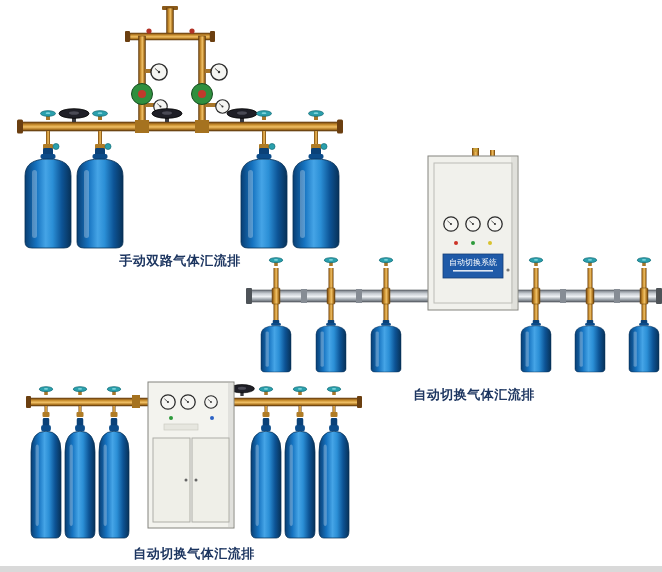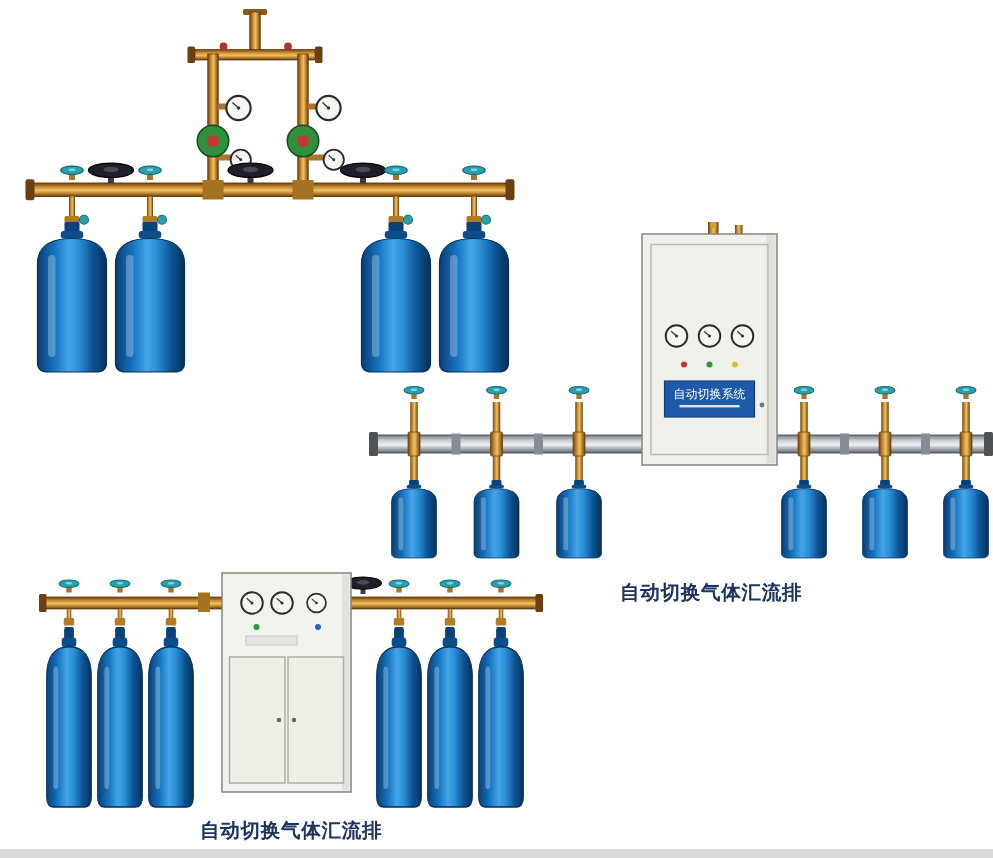--- a/index.html
+++ b/index.html
@@ -141,20 +141,21 @@
       <rect x="302" y="125" width="4" height="16" fill="url(#brassH)"></rect>
       <rect x="299" y="138" width="10" height="6" rx="1" fill="#b07c26"></rect>
       <circle cx="312" cy="140.5" r="3" fill="#2aa0ad" stroke="#136b76" stroke-width="0.7"></circle>
     </g>
 
     <use href="#bottle" x="13" y="142" width="46" height="100"></use>
     <use href="#bottle" x="65" y="142" width="46" height="100"></use>
     <use href="#bottle" x="229" y="142" width="46" height="100"></use>
     <use href="#bottle" x="281" y="142" width="46" height="100"></use>
   </svg>
+  <div class="caption" style="left:12px;top:252px;width:336px">手动双路气体汇流排</div>
 
   <svg class="fig" style="left:246px;top:148px" width="416" height="230" viewBox="0 0 416 230">
 
     <g>
       <rect x="27.5" y="120" width="5" height="56" fill="url(#brassH)"></rect>
       <rect x="82.5" y="120" width="5" height="56" fill="url(#brassH)"></rect>
       <rect x="137.5" y="120" width="5" height="56" fill="url(#brassH)"></rect>
       <rect x="287.5" y="120" width="5" height="56" fill="url(#brassH)"></rect>
       <rect x="341.5" y="120" width="5" height="56" fill="url(#brassH)"></rect>
       <rect x="395.5" y="120" width="5" height="56" fill="url(#brassH)"></rect>

